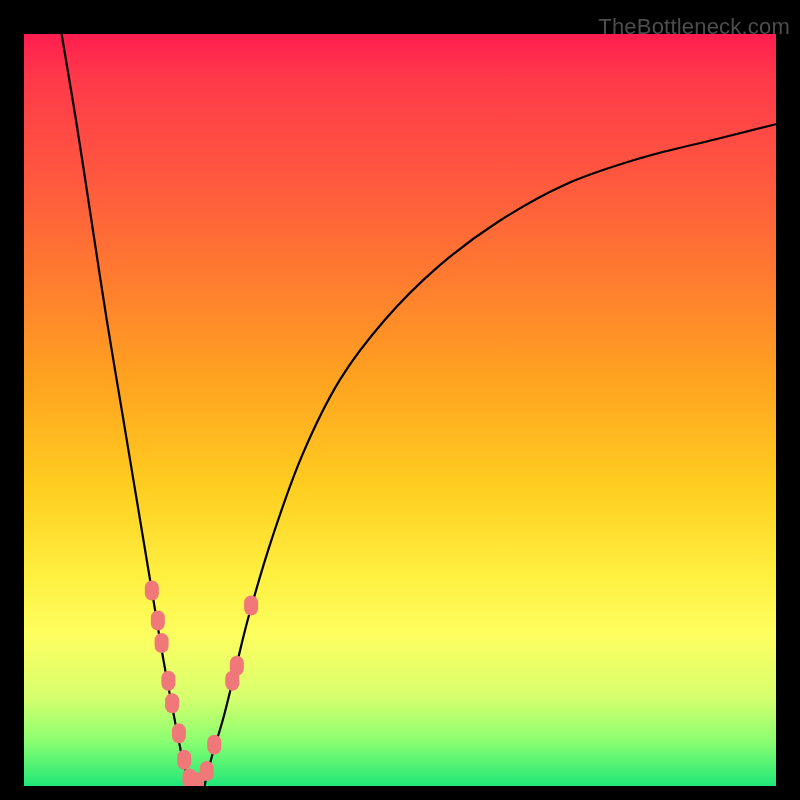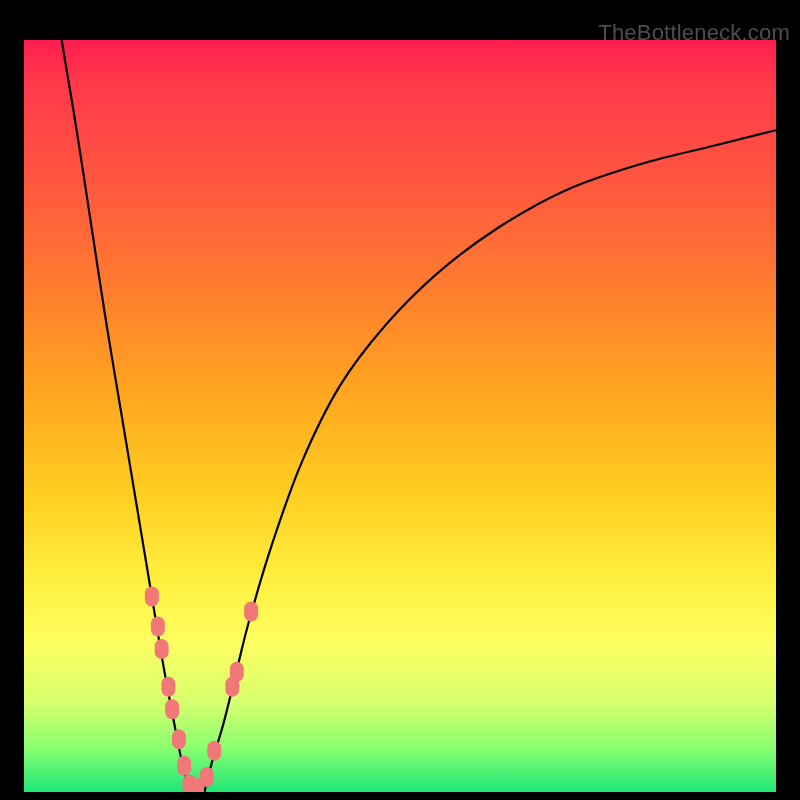--- a/index.html
+++ b/index.html
@@ -6,21 +6,21 @@
     margin: 0;
     padding: 0;
     width: 800px;
     height: 800px;
     overflow: hidden;
     background: #000;
     font-family: Arial, Helvetica, sans-serif;
   }
   .frame {
     position: absolute;
-    top: 16px;
+    top: 10px;
     left: 0;
     width: 800px;
     height: 684px;
     background: #000;
   }
   .plot {
     position: absolute;
     top: 24px;
     left: 24px;
     width: 752px;

